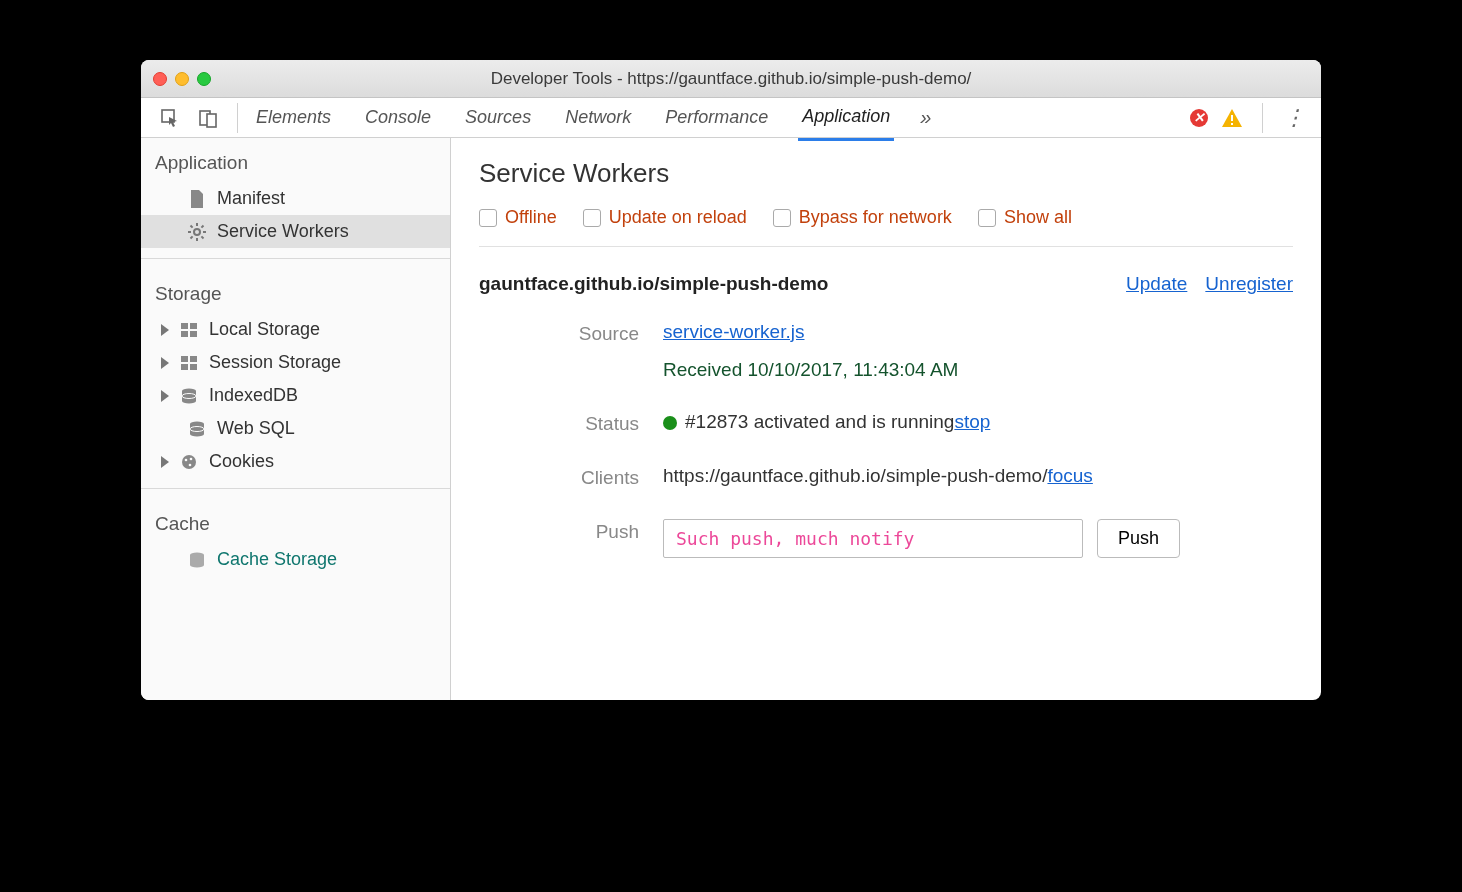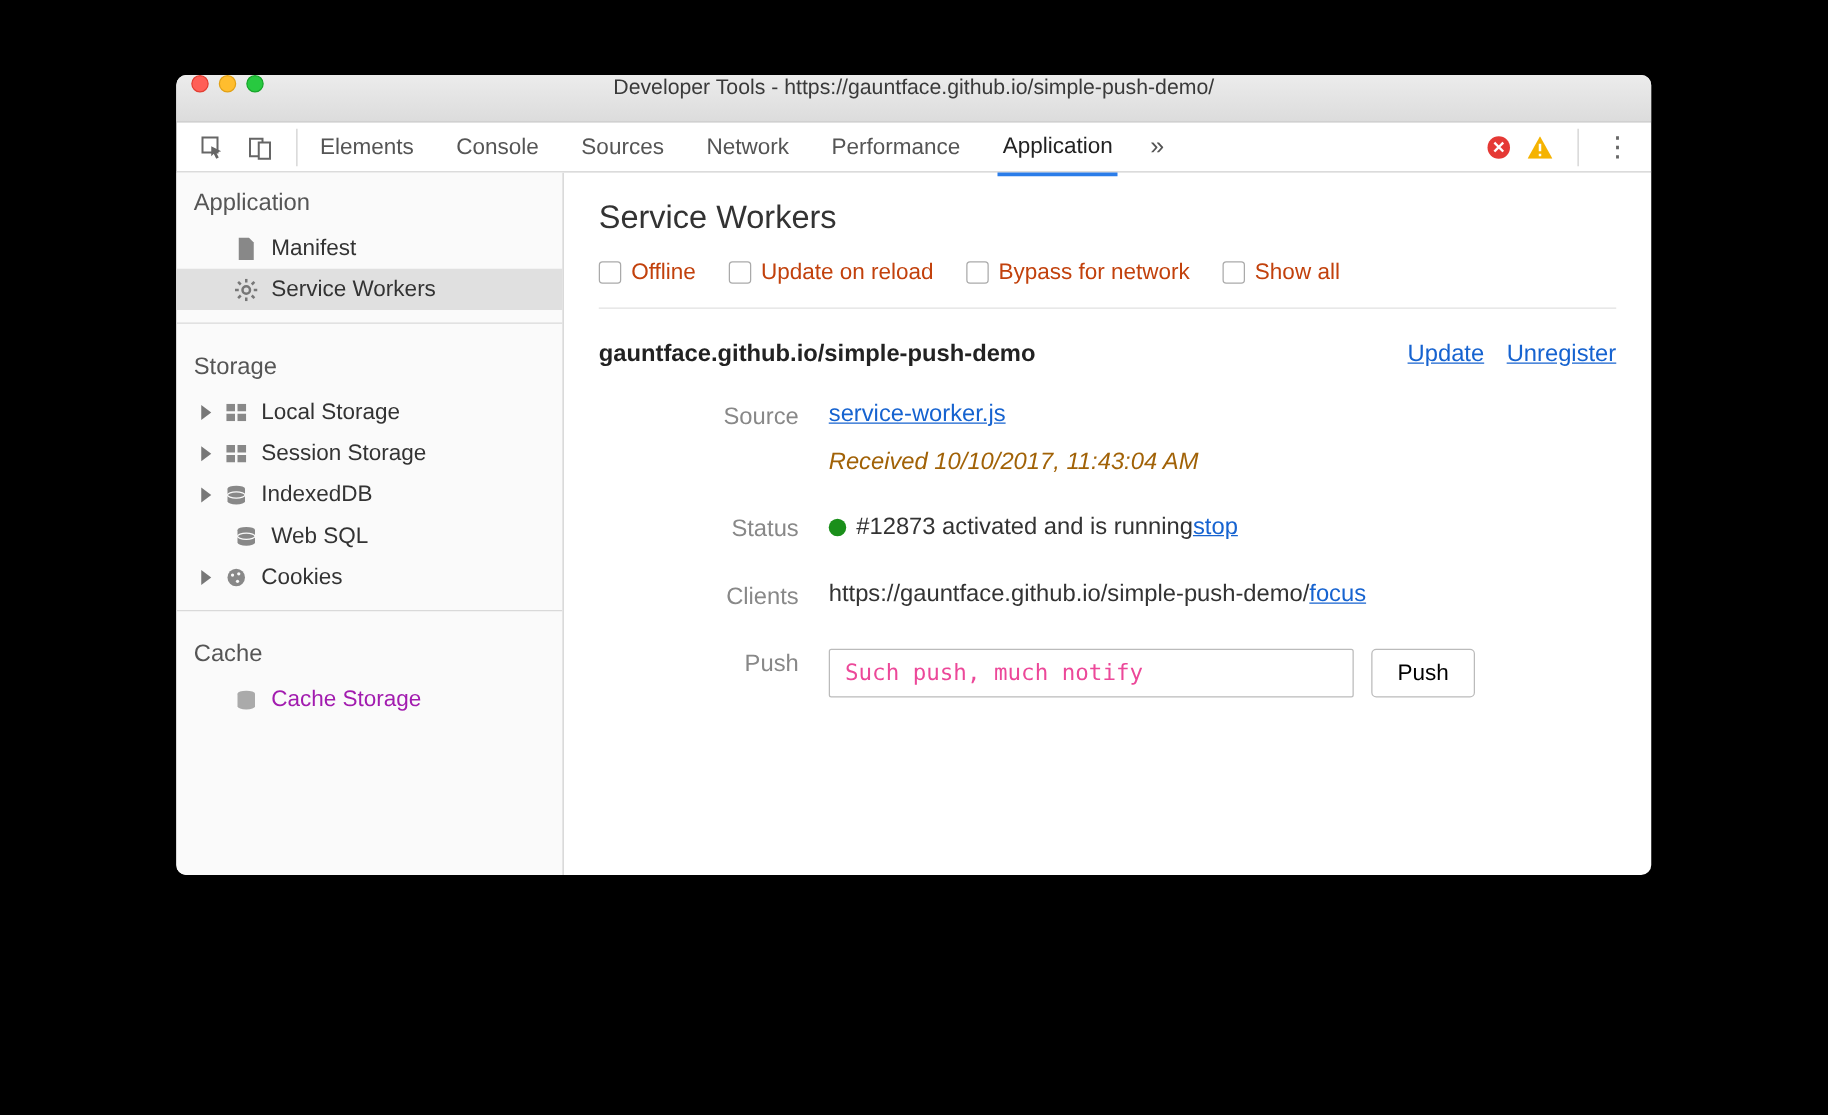--- a/index.html
+++ b/index.html
@@ -22,21 +22,21 @@
     overflow: hidden;
     display: flex;
     flex-direction: column;
   }
   
   .titlebar {
     height: 38px;
     background: linear-gradient(#ececec,#dcdcdc);
     border-bottom: 1px solid #c4c4c4;
     display: flex;
-    align-items: flex-start;
+    align-items: center;
     padding: 0 12px;
     position: relative;
   }
   .traffic { display: flex; gap: 8px; }
   .traffic .dot {
     width: 14px; height: 14px; border-radius: 50%;
   }
   .dot.red { background:#ff5f57; border:1px solid #e33e32;}
   .dot.yellow { background:#ffbd2e; border:1px solid #e1a116;}
   .dot.green { background:#28c940; border:1px solid #17a62a;}
@@ -47,20 +47,21 @@
   
   .toolbar {
     height: 40px;
     border-bottom: 1px solid #d0d0d0;
     display:flex;
     align-items:center;
     padding: 0 14px;
     font-size: 18px;
     color:#555;
     gap: 8px;
+    font-style: italic;
   }
   .toolbar .iconbtn {
     width: 30px; height: 30px; display:flex; align-items:center; justify-content:center;
     color:#555;
   }
   .toolbar .sep {
     width:1px; height:30px; background:#d0d0d0; margin:0 6px;
   }
   .tabs { display:flex; gap: 26px; align-items:center; flex:1; }
   .tab { padding: 10px 4px 11px 4px; cursor:pointer; color:#555;}
@@ -97,21 +98,21 @@
   .disclosure {
     width:0;height:0;
     border-top:6px solid transparent;
     border-bottom:6px solid transparent;
     border-left:8px solid #777;
     margin-left: -4px;
   }
   .noexpand { width:8px; }
   .tree-icon { width:20px; display:flex; justify-content:center; color:#777; }
   .section-div { height:1px; background:#d9d9d9; margin:10px 0;}
-  .sidebar .cut { color:#a21caf; }
+  .sidebar .cut { color:#0f766e; }
   
   .main {
     flex:1; overflow:auto; padding: 20px 28px;
     font-size:18px; color:#333;
   }
   .main h1 { font-size:26px; font-weight:500; color:#333; margin-bottom:18px;}
   .checkrow { display:flex; gap:26px; align-items:center; color:#c2410c; font-size:18px; padding-bottom:18px; border-bottom:1px solid #e1e1e1;}
   .check { display:flex; align-items:center; gap:8px;}
   .check .box { width:18px;height:18px;border:1.5px solid #aaa;border-radius:3px;}
   .registration { margin-top:26px;}
@@ -135,21 +136,21 @@
     color:#ec4899;
   }
   .pushbtn {
     padding:8px 20px;
     border:1px solid #bbb;
     border-radius:4px;
     background:#fff;
     font-size:18px;
     cursor:pointer;
   }
-  .received { color:#a16207; margin-top:16px; font-size:19px;font-style:italic;}
+  .received { color:#14532d; margin-top:16px; font-size:19px;}
 </style>
 </head>
 <body>
 
 <div class="window">
 
   <div class="titlebar">
     <div class="traffic">
       <div class="dot red"></div>
       <div class="dot yellow"></div>

